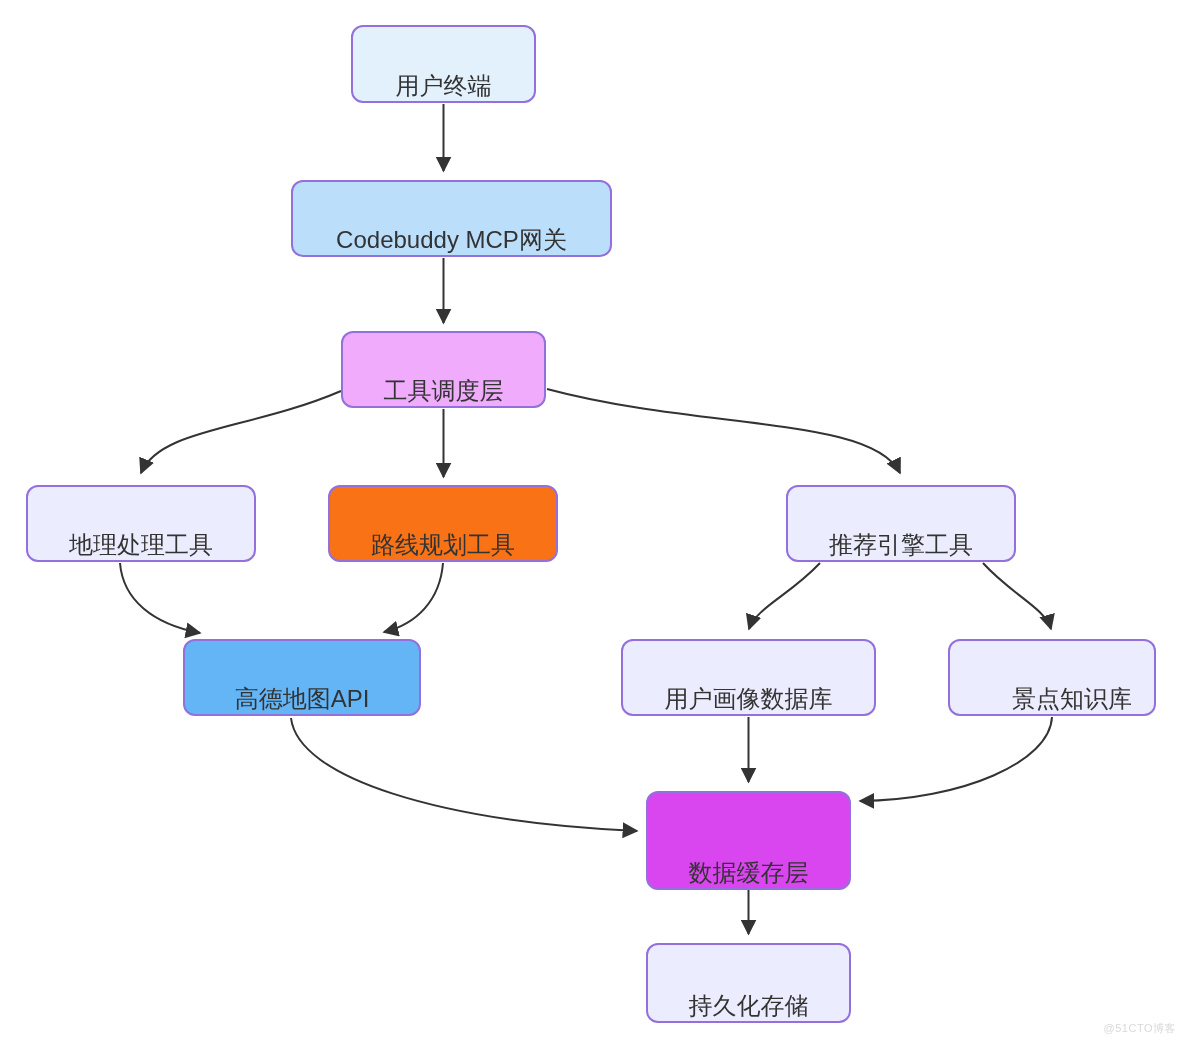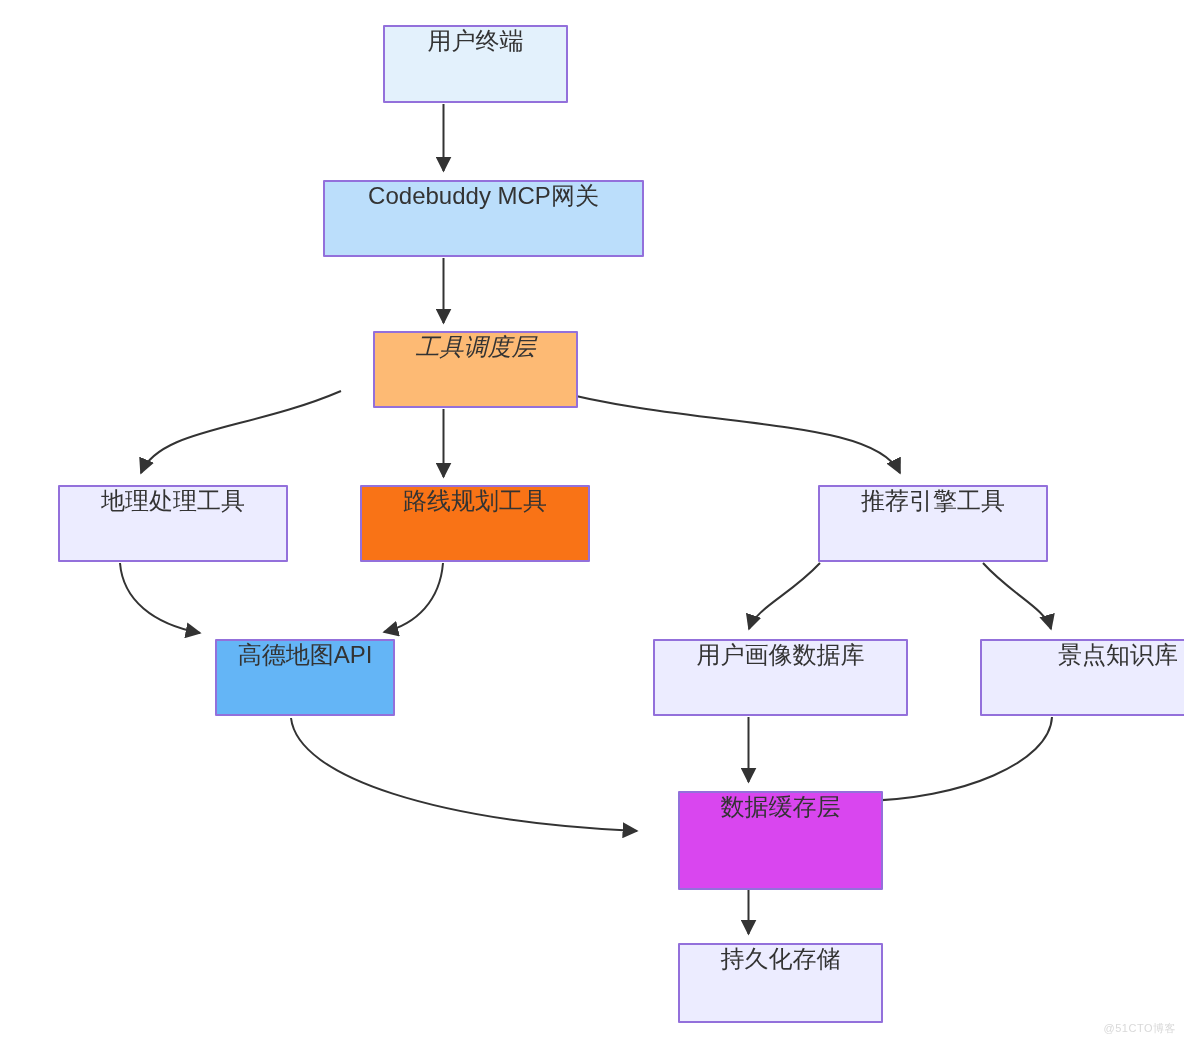--- a/index.html
+++ b/index.html
@@ -25,26 +25,25 @@
   }
   .edge {
     fill: none;
     stroke: #333333;
     stroke-width: 2px;
   }
   .node {
     position: absolute;
     box-sizing: border-box;
     border: 2px solid #9370DB;
-    border-radius: 1px;
+    border-radius: 12px;
     display: flex;
-    align-items: flex-start;
+    align-items: flex-end;
     justify-content: center;
     text-align: center;
-    margin-left: 32px;
   }
   .node-label {
     font-size: 24px;
     color: #333333;
     line-height: 1.2;
     white-space: nowrap;
   }
   .watermark {
     position: absolute;
     right: 8px;
@@ -79,39 +78,39 @@
     <path class="edge" marker-end="url(#arrowhead)" d="M 1052 717 C 1050 762, 962 800, 860 801" style="stroke: rgb(51, 51, 51);"></path>
     <path class="edge" marker-end="url(#arrowhead)" d="M 748.5 869 L 748.5 934" style="stroke: rgb(51, 51, 51);"></path>
   </svg>
 
   <div class="node" style="left: 351px; top: 25px; width: 185px; height: 78px; background: rgb(227, 241, 252); border-color: rgb(147, 112, 219);">
     <span class="node-label">用户终端</span>
   </div>
   <div class="node" style="left: 291px; top: 180px; width: 321px; height: 77px; background: rgb(187, 222, 251); border-color: rgb(147, 112, 219);">
     <span class="node-label">Codebuddy MCP网关</span>
   </div>
-  <div class="node" style="left: 341px; top: 331px; width: 205px; height: 77px; background: #fdba74; border-color: rgb(147, 112, 219); font-style: italic;">
+  <div class="node" style="left: 341px; top: 331px; width: 205px; height: 77px; background: #f0abfc; border-color: rgb(147, 112, 219);">
     <span class="node-label">工具调度层</span>
   </div>
   <div class="node" style="left: 26px; top: 485px; width: 230px; height: 77px; background: rgb(236, 236, 255); border-color: rgb(147, 112, 219);">
     <span class="node-label">地理处理工具</span>
   </div>
   <div class="node" style="left: 328px; top: 485px; width: 230px; height: 77px; background: #f97316; border-color: rgb(147, 112, 219);">
     <span class="node-label">路线规划工具</span>
   </div>
   <div class="node" style="left: 786px; top: 485px; width: 230px; height: 77px; background: rgb(236, 236, 255); border-color: rgb(147, 112, 219);">
     <span class="node-label">推荐引擎工具</span>
   </div>
-  <div class="node" style="left: 183px; top: 639px; width: 180px; height: 77px; background: rgb(100, 181, 246); border-color: rgb(147, 112, 219);">
+  <div class="node" style="left: 183px; top: 639px; width: 238px; height: 77px; background: rgb(100, 181, 246); border-color: rgb(147, 112, 219);">
     <span class="node-label">高德地图API</span>
   </div>
   <div class="node" style="left: 621px; top: 639px; width: 255px; height: 77px; background: rgb(236, 236, 255); border-color: rgb(147, 112, 219);">
     <span class="node-label">用户画像数据库</span>
   </div>
-  <div class="node" style="left: 948px; top: 639px; width: 236px; height: 77px; background: rgb(236, 236, 255); border-color: rgb(147, 112, 219); padding-left: 40px;">
+  <div class="node" style="left: 948px; top: 639px; width: 208px; height: 77px; background: rgb(236, 236, 255); border-color: rgb(147, 112, 219); padding-left: 40px;">
     <span class="node-label">景点知识库</span>
   </div>
   <div class="node" style="left: 646px; top: 791px; width: 205px; height: 99px; background: #d946ef; border-color: rgb(147, 112, 219);">
     <span class="node-label">数据缓存层</span>
   </div>
   <div class="node" style="left: 646px; top: 943px; width: 205px; height: 80px; background: rgb(236, 236, 255); border-color: rgb(147, 112, 219);">
     <span class="node-label">持久化存储</span>
   </div>
 
   <div class="watermark">@51CTO博客</div>

